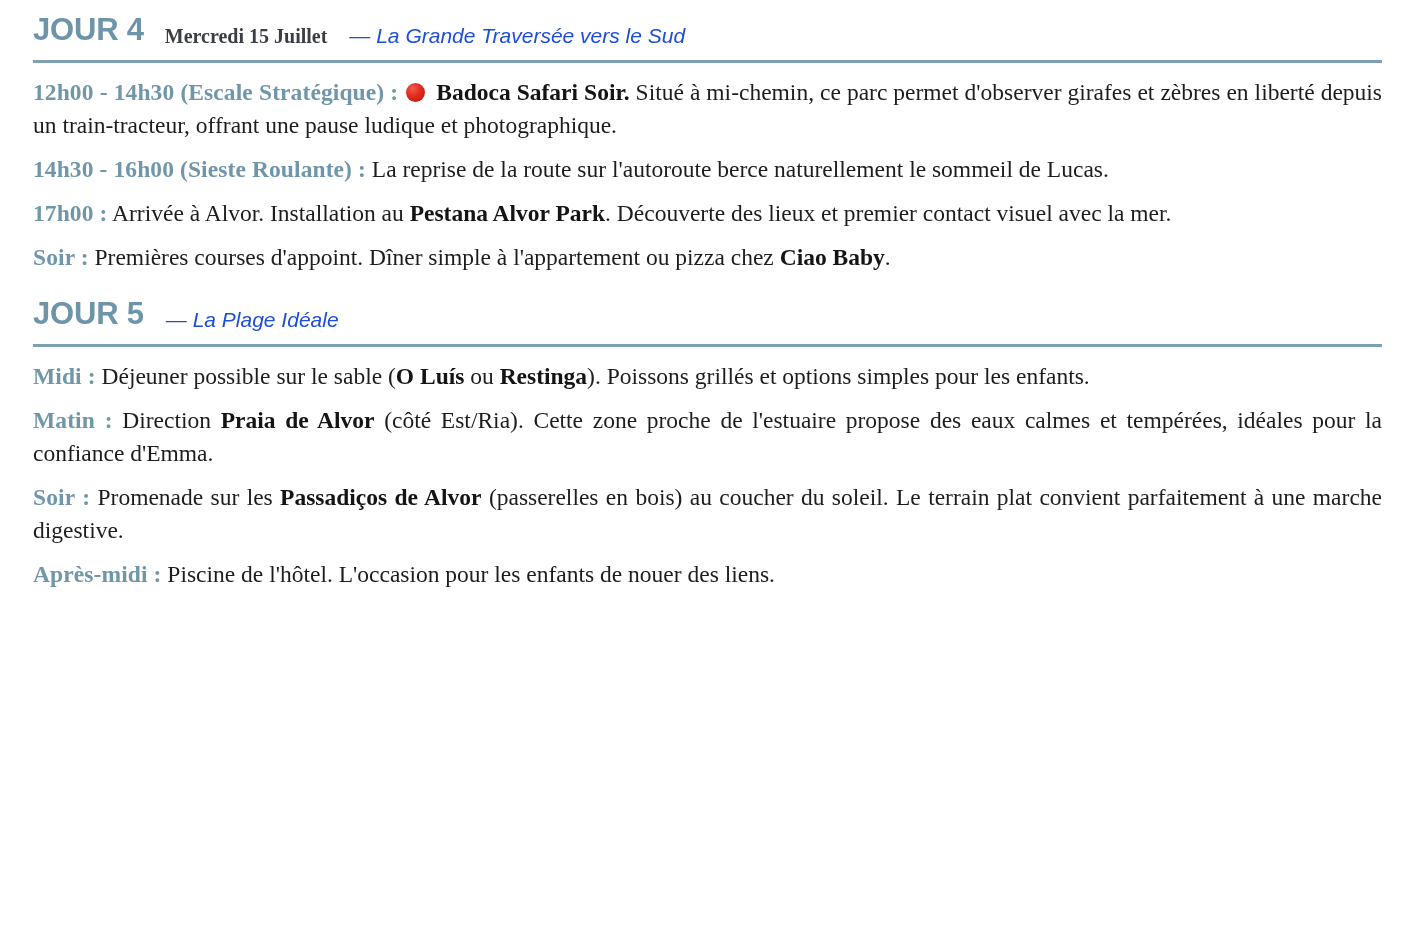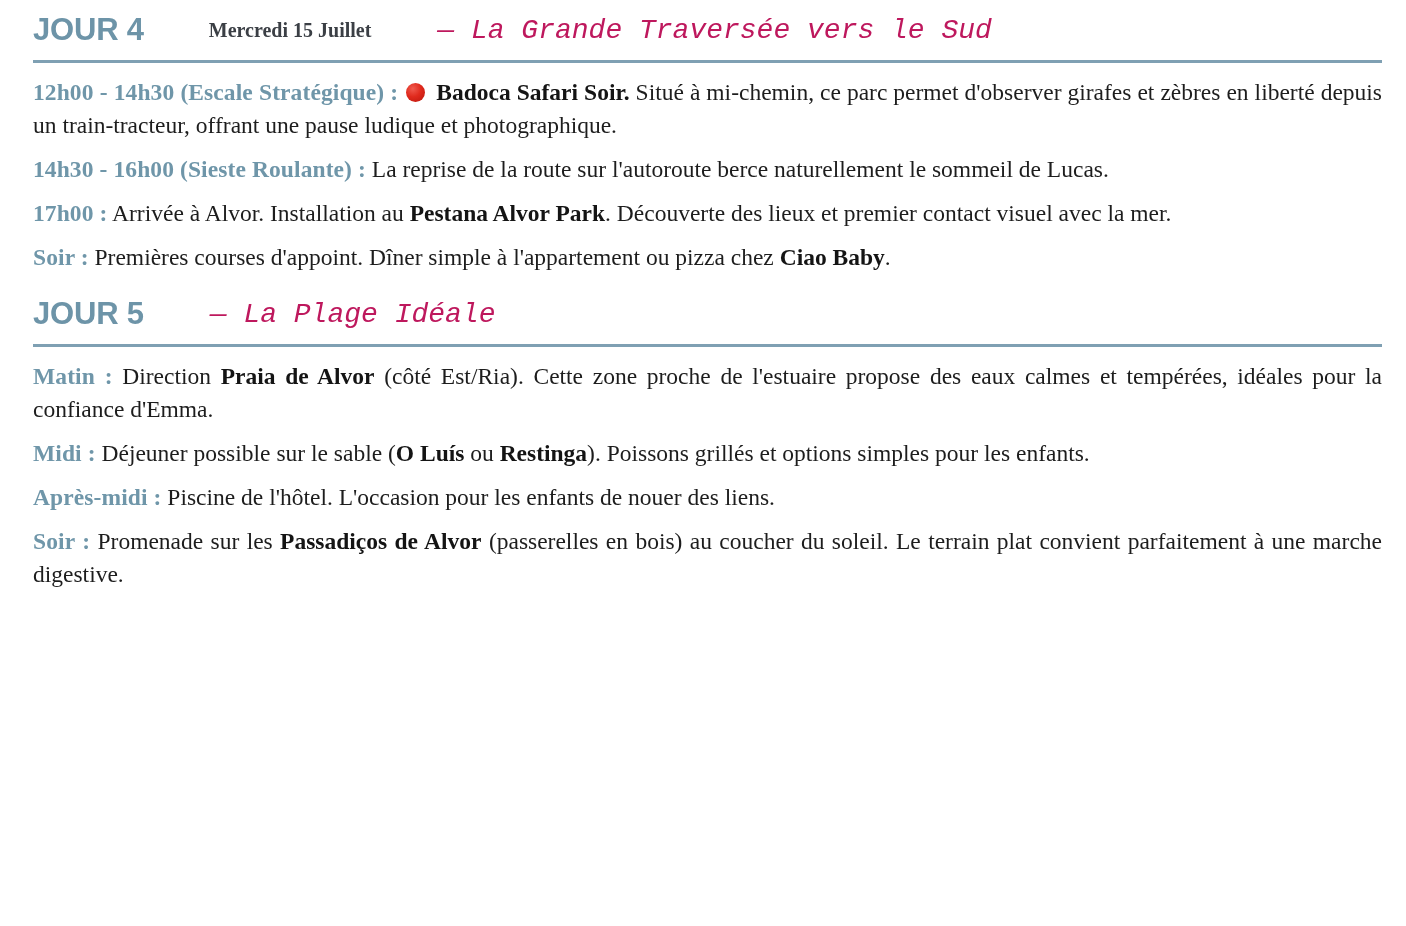--- a/index.html
+++ b/index.html
@@ -21,24 +21,23 @@
     box-sizing: border-box;
     padding: 14px 24px 0 33px;
     width: 1406px;
   }
 
   
   .day-block { margin: 0 0 0 0; }
 
   .day-header {
     display: flex;
-    align-items: center;
+    align-items: flex-end;
     white-space: nowrap;
     padding-bottom: 1px;
-    gap: 44px;
   }
 
   .day-kicker {
     font-family: "Liberation Sans", "DejaVu Sans", sans-serif;
     font-weight: bold;
     font-size: 31px;
     letter-spacing: -0.2px;
     color: #6d94a8;
     line-height: 1.05;
   }
@@ -46,24 +45,24 @@
   .day-date {
     font-family: "Liberation Serif", "DejaVu Serif", serif;
     font-weight: bold;
     font-size: 20px;
     color: #3b3f45;
     margin-left: 21px;
     line-height: 1.05;
   }
 
   .day-subtitle {
-    font-family: Liberation Mono, monospace;
+    font-family: Liberation Sans, sans-serif;
     font-style: italic;
-    font-size: 28px;
-    color: #be185d;
+    font-size: 21px;
+    color: #1d4ed8;
     margin-left: 22px;
     line-height: 1.05;
   }
 
   .day-rule {
     height: 3px;
     background: #7fa0b3;
     width: 1349px;
     margin: 12px 0 13px 0;
   }
@@ -152,31 +151,31 @@
 
   <section class="day-block">
 
     <div class="day-header">
       <span class="day-kicker">JOUR 5</span>
       <span class="day-subtitle">— La Plage Idéale</span>
     </div>
     <div class="day-rule"></div>
 
     <p class="entry">
-      <span class="lbl">Matin :</span><span> Direction </span><b>Praia de Alvor</b><span> (côté Est/Ria). Cette zone proche de l'estuaire propose des eaux calmes et tempérées, idéales pour la confiance d'Emma.</span>
+      <span class="lbl">Midi :</span><span> Déjeuner possible sur le sable (</span><b>O Luís</b><span> ou </span><b>Restinga</b><span>). Poissons grillés et options simples pour les enfants.</span>
     </p>
 
     <p class="entry">
-      <span class="lbl">Midi :</span><span> Déjeuner possible sur le sable (</span><b>O Luís</b><span> ou </span><b>Restinga</b><span>). Poissons grillés et options simples pour les enfants.</span>
+      <span class="lbl">Matin :</span><span> Direction </span><b>Praia de Alvor</b><span> (côté Est/Ria). Cette zone proche de l'estuaire propose des eaux calmes et tempérées, idéales pour la confiance d'Emma.</span>
     </p>
 
 
     <p class="entry">
-      <span class="lbl">Après-midi :</span><span> Piscine de l'hôtel. L'occasion pour les enfants de nouer des liens.</span>
+      <span class="lbl">Soir :</span><span> Promenade sur les </span><b>Passadiços de Alvor</b><span> (passerelles en bois) au coucher du soleil. Le terrain plat convient parfaitement à une marche digestive.</span>
     </p>
 
     <p class="entry">
-      <span class="lbl">Soir :</span><span> Promenade sur les </span><b>Passadiços de Alvor</b><span> (passerelles en bois) au coucher du soleil. Le terrain plat convient parfaitement à une marche digestive.</span>
+      <span class="lbl">Après-midi :</span><span> Piscine de l'hôtel. L'occasion pour les enfants de nouer des liens.</span>
     </p>
 
   </section>
 
 </div>
 
 </body></html>

